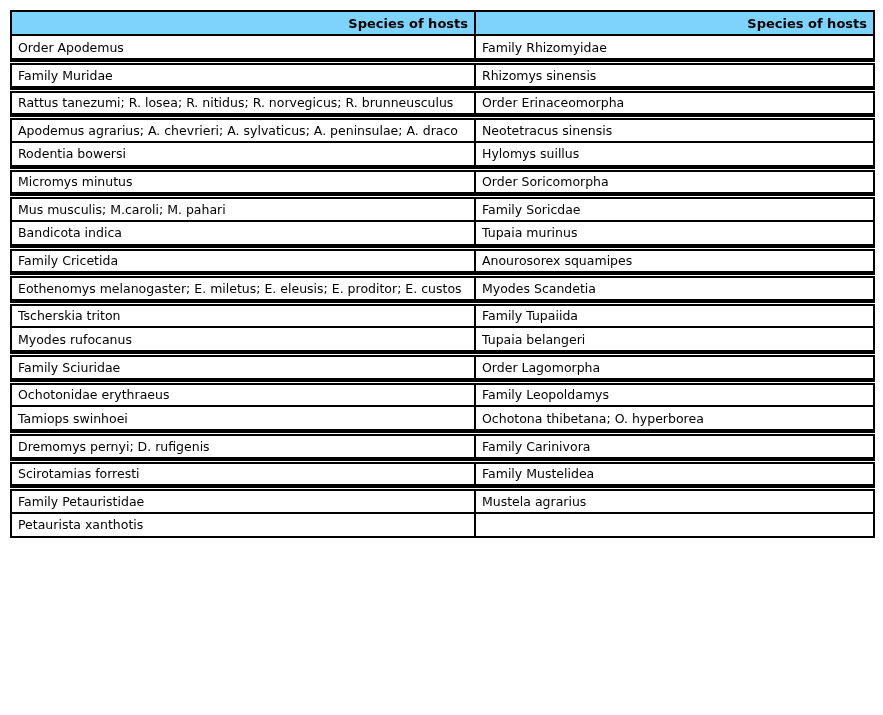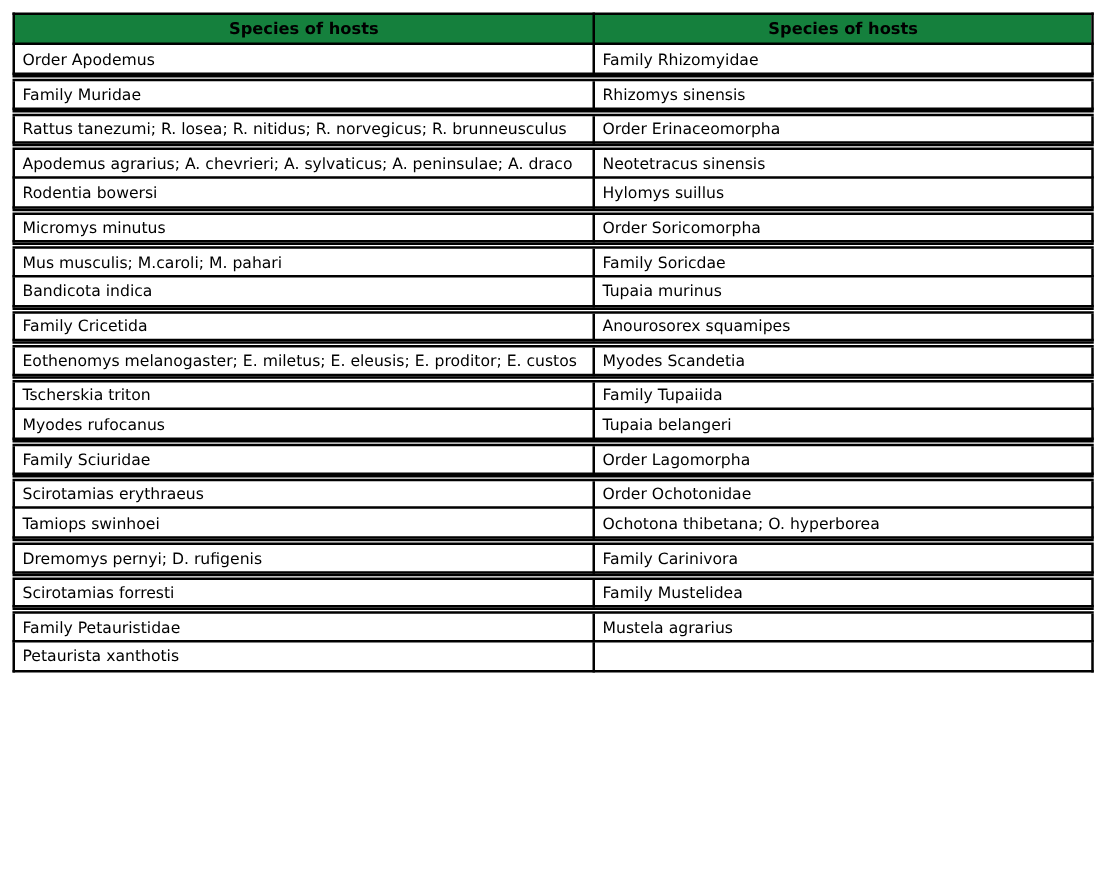--- a/index.html
+++ b/index.html
@@ -21,22 +21,22 @@
     table-layout: fixed;
     width: 863px;
   }
   col.c-left  { width: 464px; }
   col.c-right { width: 399px; }
   th, td {
     border: 2px solid #000000;
     box-sizing: border-box;
   }
   th {
-    background: #15803d;
-    text-align: center;
+    background: #7dd3fc;
+    text-align: right;
     font-size: 13px;
     font-weight: bold;
     padding: 3px 6px;
     height: 24px;
     vertical-align: middle;
     white-space: nowrap;
     overflow: hidden;
   }
   tr.data td {
     font-size: 12.5px;
@@ -155,22 +155,22 @@
         </tr>
         <tr class="data">
           <td>Family Sciuridae</td>
           <td>Order Lagomorpha</td>
         </tr>
         <tr class="sep">
           <td></td>
           <td></td>
         </tr>
         <tr class="data">
-          <td>Scirotamias erythraeus</td>
-          <td>Order Ochotonidae</td>
+          <td>Ochotonidae erythraeus</td>
+          <td>Family Leopoldamys</td>
         </tr>
         <tr class="data">
           <td>Tamiops swinhoei</td>
           <td>Ochotona thibetana; O. hyperborea</td>
         </tr>
         <tr class="sep">
           <td></td>
           <td></td>
         </tr>
         <tr class="data">

